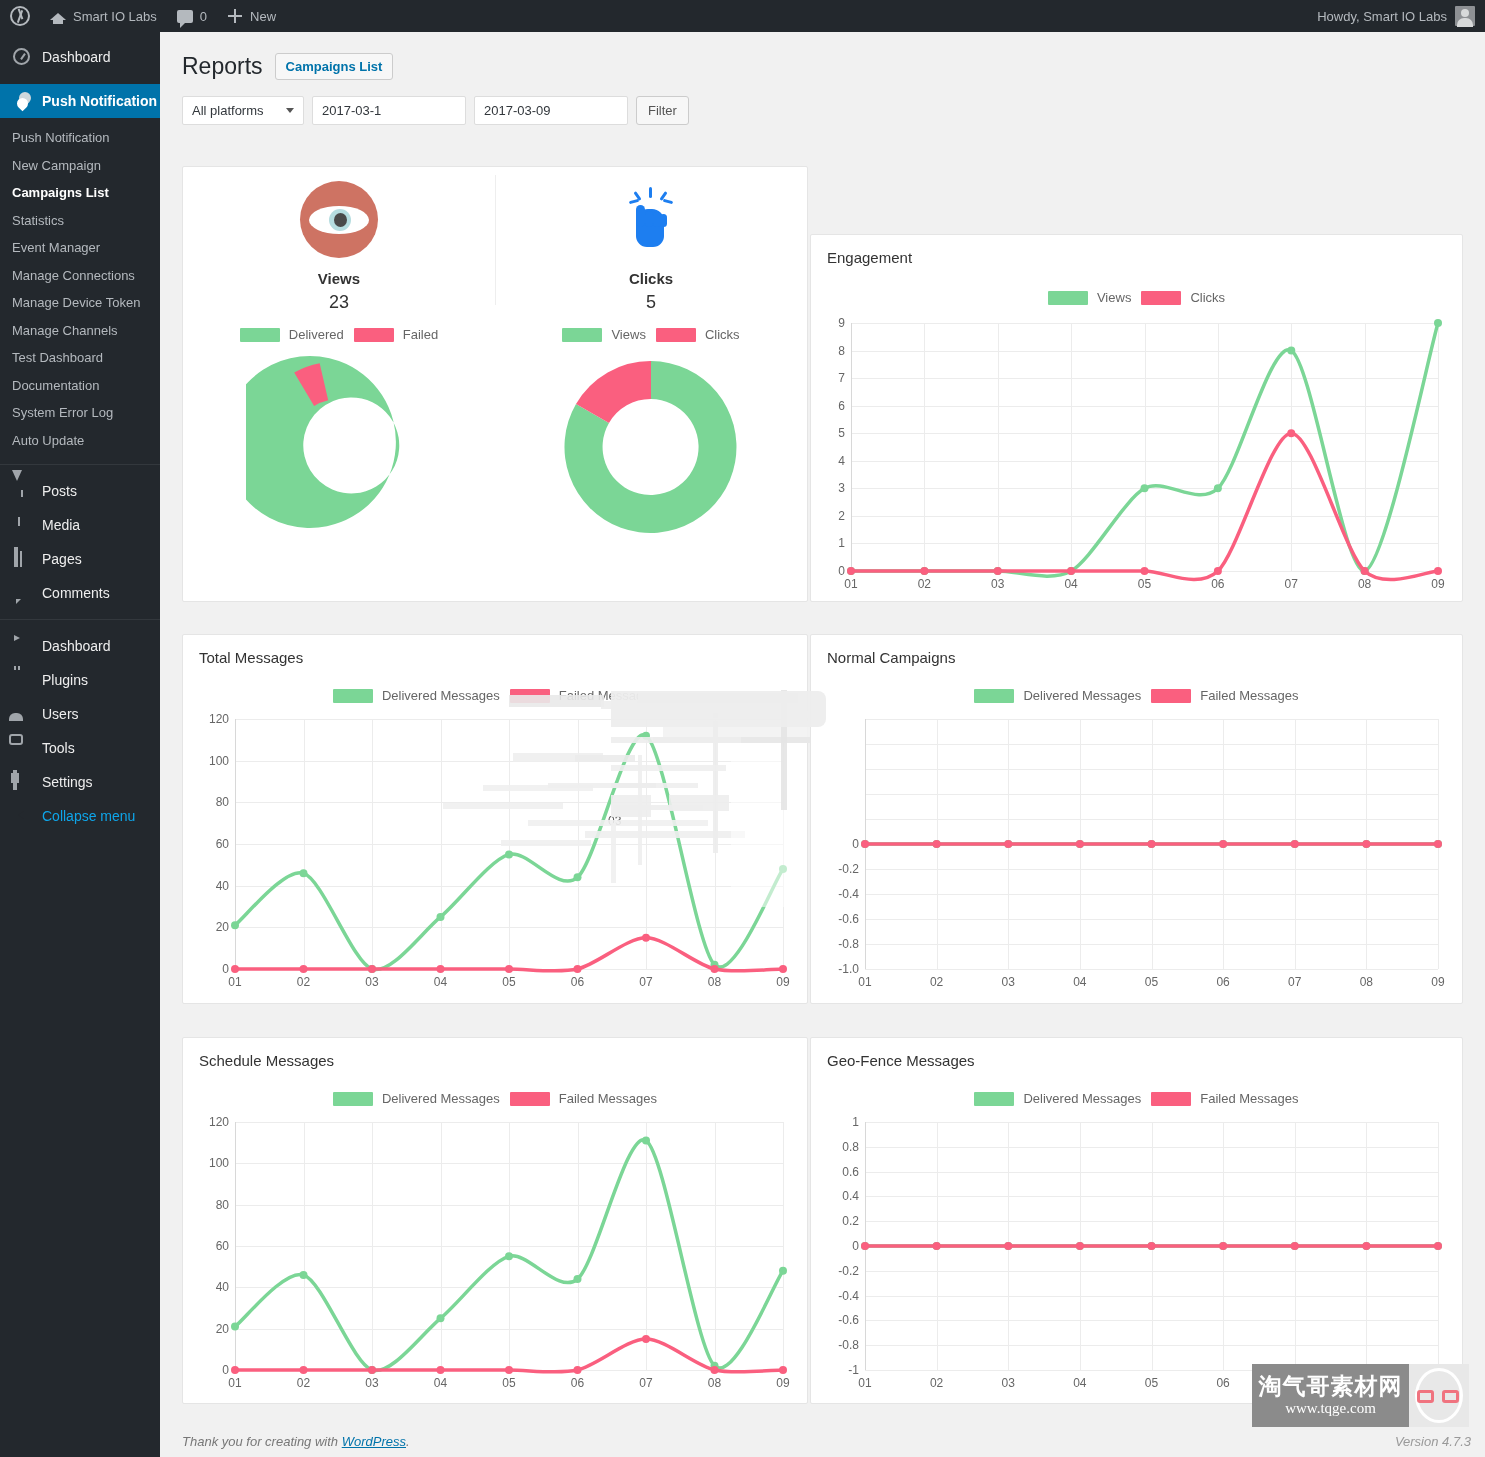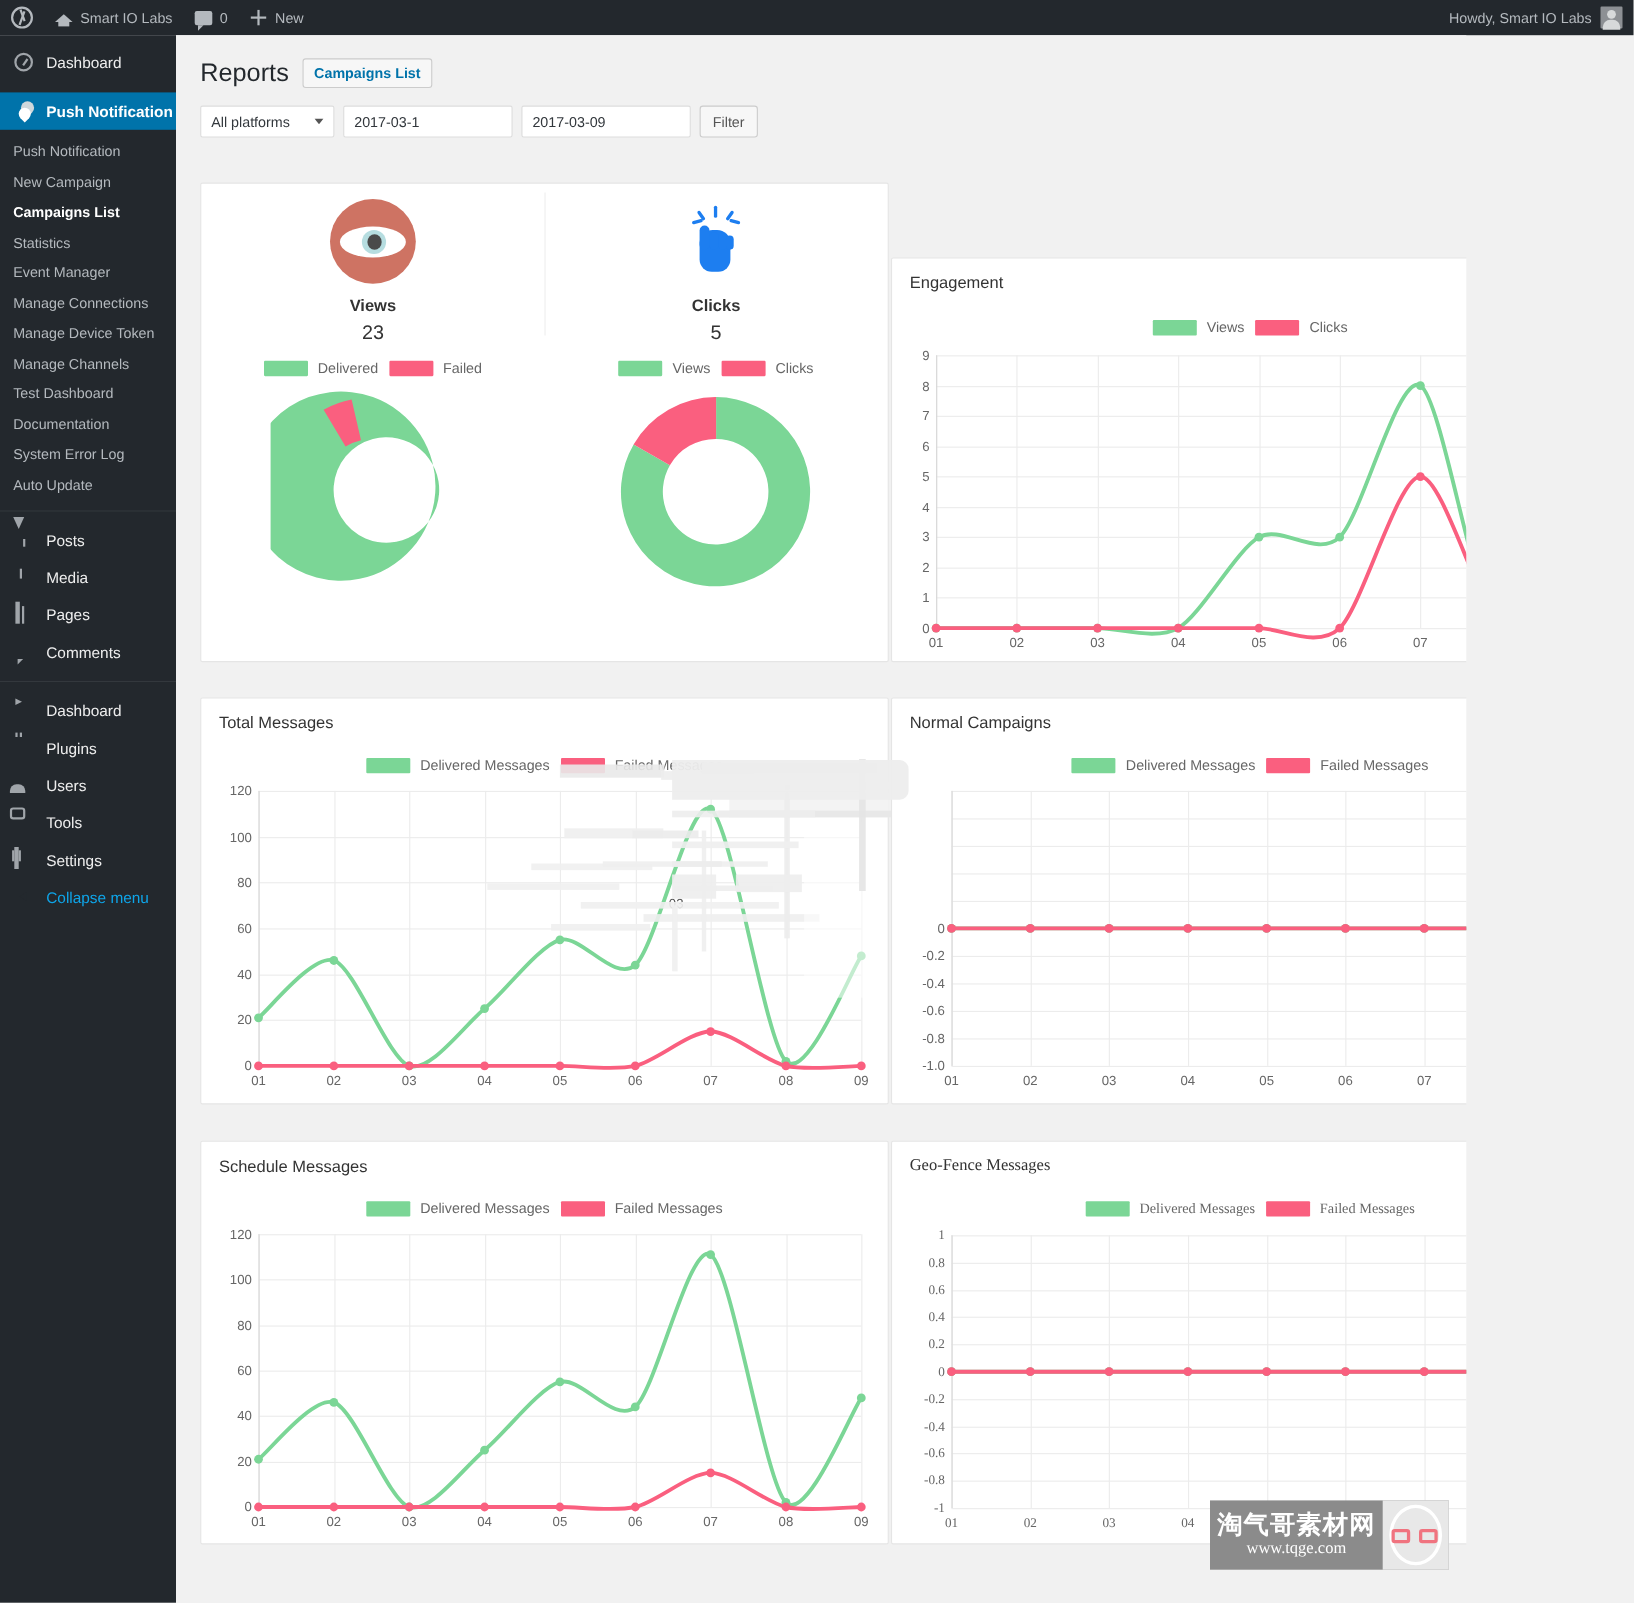--- a/index.html
+++ b/index.html
@@ -94,21 +94,21 @@
   .gi-tool{width:4px;height:14px;background:#a0a5aa;margin:3px auto;transform:rotate(35deg);position:relative;}
   .gi-tool::before{content:"";position:absolute;left:-3px;top:-4px;width:10px;height:7px;border:2px solid #a0a5aa;border-radius:3px;background:transparent;}
   .gi-set{width:16px;height:14px;border:2px solid #a0a5aa;margin:3px 1px;position:relative;}
   .gi-set::before{content:"";position:absolute;left:2px;top:1px;width:2px;height:10px;background:#a0a5aa;}
   .gi-set::after{content:"";position:absolute;right:2px;top:1px;width:2px;height:10px;background:#a0a5aa;}
   .gi-collapse{width:18px;height:18px;border-radius:50%;background:#a0a5aa;margin:1px;position:relative;}
   .gi-collapse::after{content:"";position:absolute;left:5px;top:5px;width:0;height:0;border-top:4px solid transparent;border-bottom:4px solid transparent;border-right:6px solid #23282d;}
 
   
   #content{
-    position:absolute; top:32px; left:160px; width:1173px; height:1425px;
+    position:absolute; top:32px; left:160px; width:1325px; height:1425px;
     background:#f1f1f1; overflow:hidden;
   }
   .page-head{ display:flex; align-items:center; gap:12px; padding:20px 0 0 22px; }
   .page-title{ font-size:23px; font-weight:400; color:#23282d; line-height:1.3; }
   .btn-secondary{
     background:#f7f7f7; border:1px solid #ccc; border-radius:3px;
     color:#0073aa; font-size:13px; font-weight:600; padding:5px 10px; cursor:pointer;
   }
   .filter-row{ display:flex; align-items:center; gap:8px; padding:14px 0 0 22px; }
   .sel-wrap{
@@ -175,21 +175,21 @@
   .legend .lg-item{ display:flex; align-items:center; gap:9px; }
 
   .donuts{ display:flex; }
   .donut-block{ flex:1; }
 
   
   #engCard{ position:absolute; left:650px; top:202px; width:653px; height:368px; }
   #totCard{ position:absolute; left:22px; top:602px; width:626px; height:370px; }
   #normCard{ position:absolute; left:650px; top:602px; width:653px; height:370px; }
   #schedCard{ position:absolute; left:22px; top:1005px; width:626px; height:367px; }
-  #geoCard{ position:absolute; left:650px; top:1005px; width:653px; height:367px;font-family:Liberation Serif, serif; }
+  #geoCard{ position:absolute; left:650px; top:1005px; width:653px; height:367px; }
 
   .plot{ position:relative; }
   .tick-y{ position:absolute; right:0; transform:translateY(-50%); font-size:12px; color:#666; text-align:right; }
   .tick-x{ position:absolute; top:0; transform:translateX(-50%); font-size:12px; color:#666; }
   .gridline-h{ position:absolute; left:0; height:1px; background:#ececec; }
   .gridline-v{ position:absolute; top:0; width:1px; background:#ececec; }
   .axis-left{ position:absolute; top:0; width:1px; background:#d8d8d8; }
   .axis-zero{ position:absolute; left:0; height:1px; background:#cfcfcf; }
 
   
@@ -812,20 +812,26 @@
           <circle cx="254.875" cy="130" r="4" fill="#fa5f7f"></circle>
           <circle cx="326.5" cy="130" r="4" fill="#fa5f7f"></circle>
           <circle cx="398.125" cy="130" r="4" fill="#fa5f7f"></circle>
           <circle cx="469.75" cy="130" r="4" fill="#fa5f7f"></circle>
           <circle cx="541.375" cy="130" r="4" fill="#fa5f7f"></circle>
           <circle cx="613" cy="130" r="4" fill="#fa5f7f"></circle>
         </svg>
       </div>
   </div>
 
+  <div id="footer">
+    <div class="footer-text">
+      <span>Thank you for creating with </span><a href="#">WordPress</a><span>.</span>
+    </div>
+    <div class="footer-ver">Version 4.7.3</div>
+  </div>
 
   <div id="watermark">
     <div class="wm-left">
       <div class="wm-cn">淘气哥素材网</div>
       <div class="wm-url">www.tqge.com</div>
     </div>
     <div class="wm-right">
       <div class="wm-face"></div>
       <div class="wm-gl" style="left:8px"></div>
       <div class="wm-gl" style="left:33px"></div>

